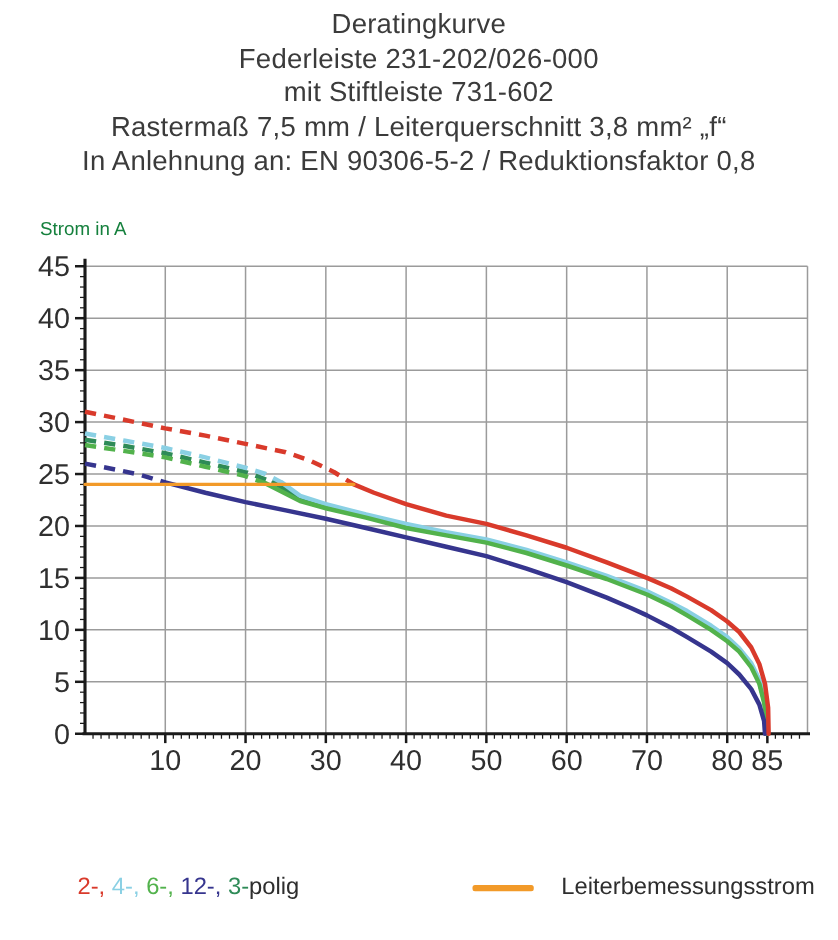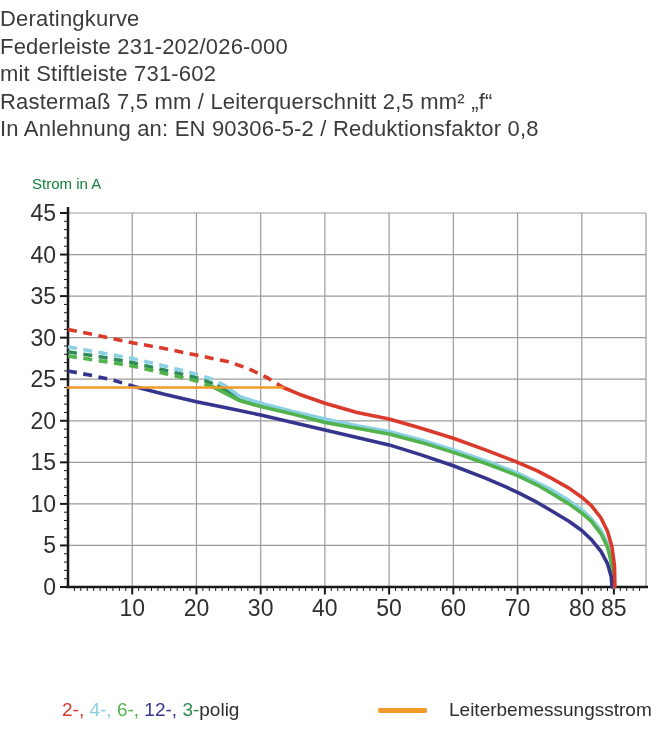--- a/index.html
+++ b/index.html
@@ -1,41 +1,41 @@
 <!DOCTYPE html>
 <html><head>
 <meta charset="utf-8">
 <style>
   html,body { margin:0; padding:0; background:#fff; }
   .page {
     position:relative; width:670px; height:752px; background:#ffffff;
     font-family:"Liberation Sans", sans-serif; overflow:hidden; color:#3a3a3a;
   }
-  .titles { position:absolute; top:5px; left:0; width:670px; 
+  .titles { position:absolute; top:5px; left:0; width:670px; text-align:center;
             font-size:22px; line-height:27.5px; color:#3b3b3b; letter-spacing:0.2px; }
   .ylabel { position:absolute; left:32px; top:175px; font-size:15px; color:#15803d; }
   .xlabel { position:absolute; right:18px; top:638px; font-size:19px; color:#3b3b3b; }
   svg.plot { position:absolute; left:0; top:0; }
   svg.plot text { font-family:"Liberation Sans", sans-serif; fill:#2f2f2f; }
   .legend-row { position:absolute; left:0; top:699px; width:670px; height:30px; font-size:19px; }
   .legend-poles { position:absolute; left:62px; top:0; white-space:pre; }
   .legend-rated { position:absolute; left:378px; top:0; display:flex; align-items:center; }
   .legend-rated .swatch { display:inline-block; width:49px; height:5px; border-radius:2px; margin-right:9px; }
   .legend-rated .lbl { color:#2e2e2e;margin-left:13px; }
 </style>
 </head>
 <body>
 
 <div class="page">
 
   <div class="titles">
     <div>Deratingkurve</div>
     <div>Federleiste 231-202/026-000</div>
     <div>mit Stiftleiste 731-602</div>
-    <div>Rastermaß 7,5 mm / Leiterquerschnitt 2,5 mm² „f“</div>
+    <div>Rastermaß 7,5 mm / Leiterquerschnitt 3,8 mm² „f“</div>
     <div>In Anlehnung an: EN 90306-5-2 / Reduktionsfaktor 0,8</div>
   </div>
 
   <div class="ylabel">Strom in A</div>
 
   <svg class="plot" id="plot" width="670" height="752" viewBox="0 0 670 752">
       <line x1="132.22222222222223" y1="213" x2="132.22222222222223" y2="587" stroke="#9b9b9b" stroke-width="1.2"></line>
       <line x1="196.44444444444446" y1="213" x2="196.44444444444446" y2="587" stroke="#9b9b9b" stroke-width="1.2"></line>
       <line x1="260.66666666666663" y1="213" x2="260.66666666666663" y2="587" stroke="#9b9b9b" stroke-width="1.2"></line>
       <line x1="324.8888888888889" y1="213" x2="324.8888888888889" y2="587" stroke="#9b9b9b" stroke-width="1.2"></line>

